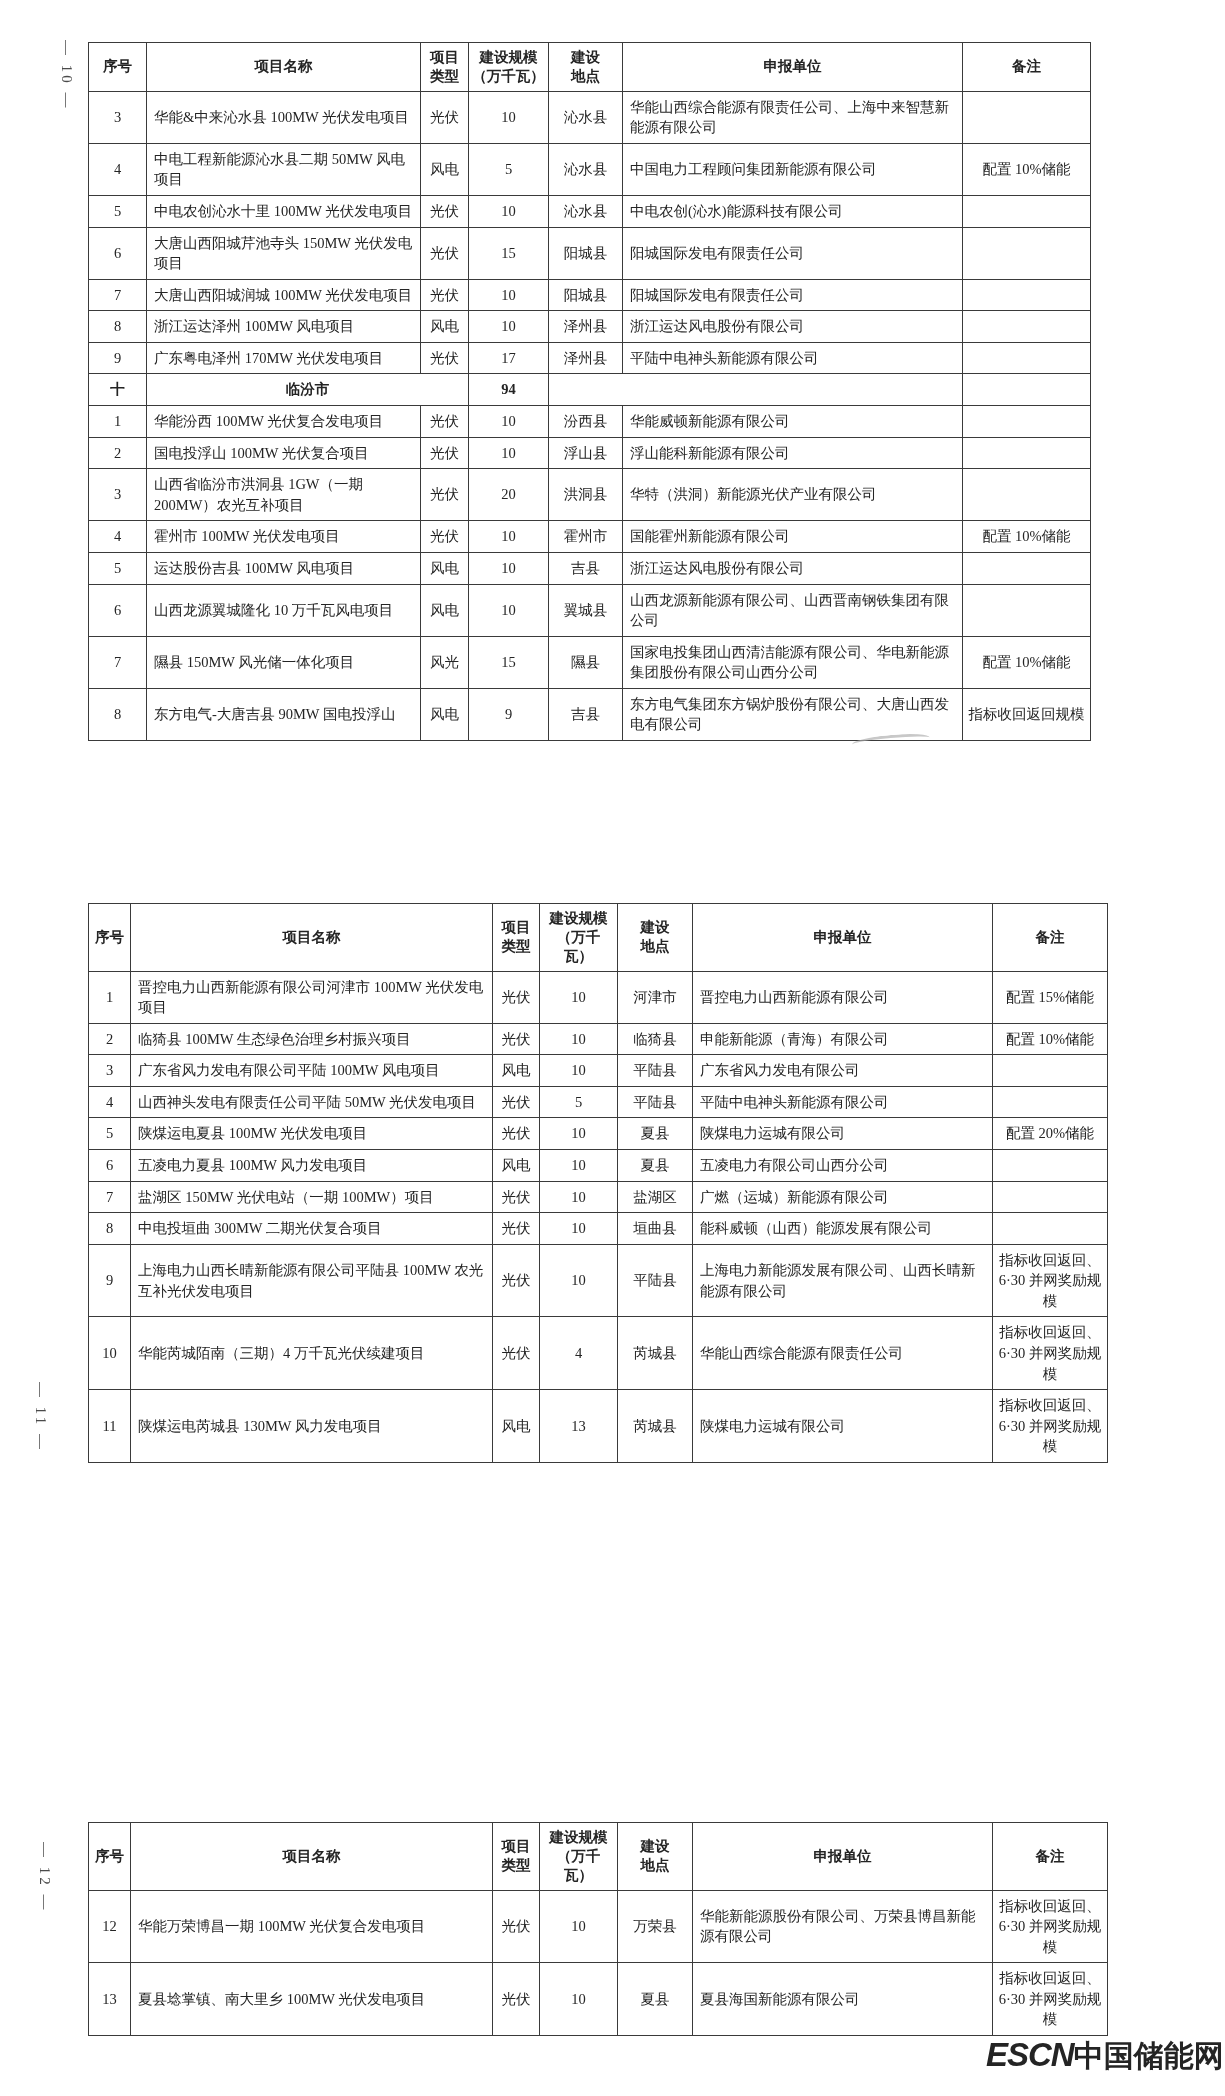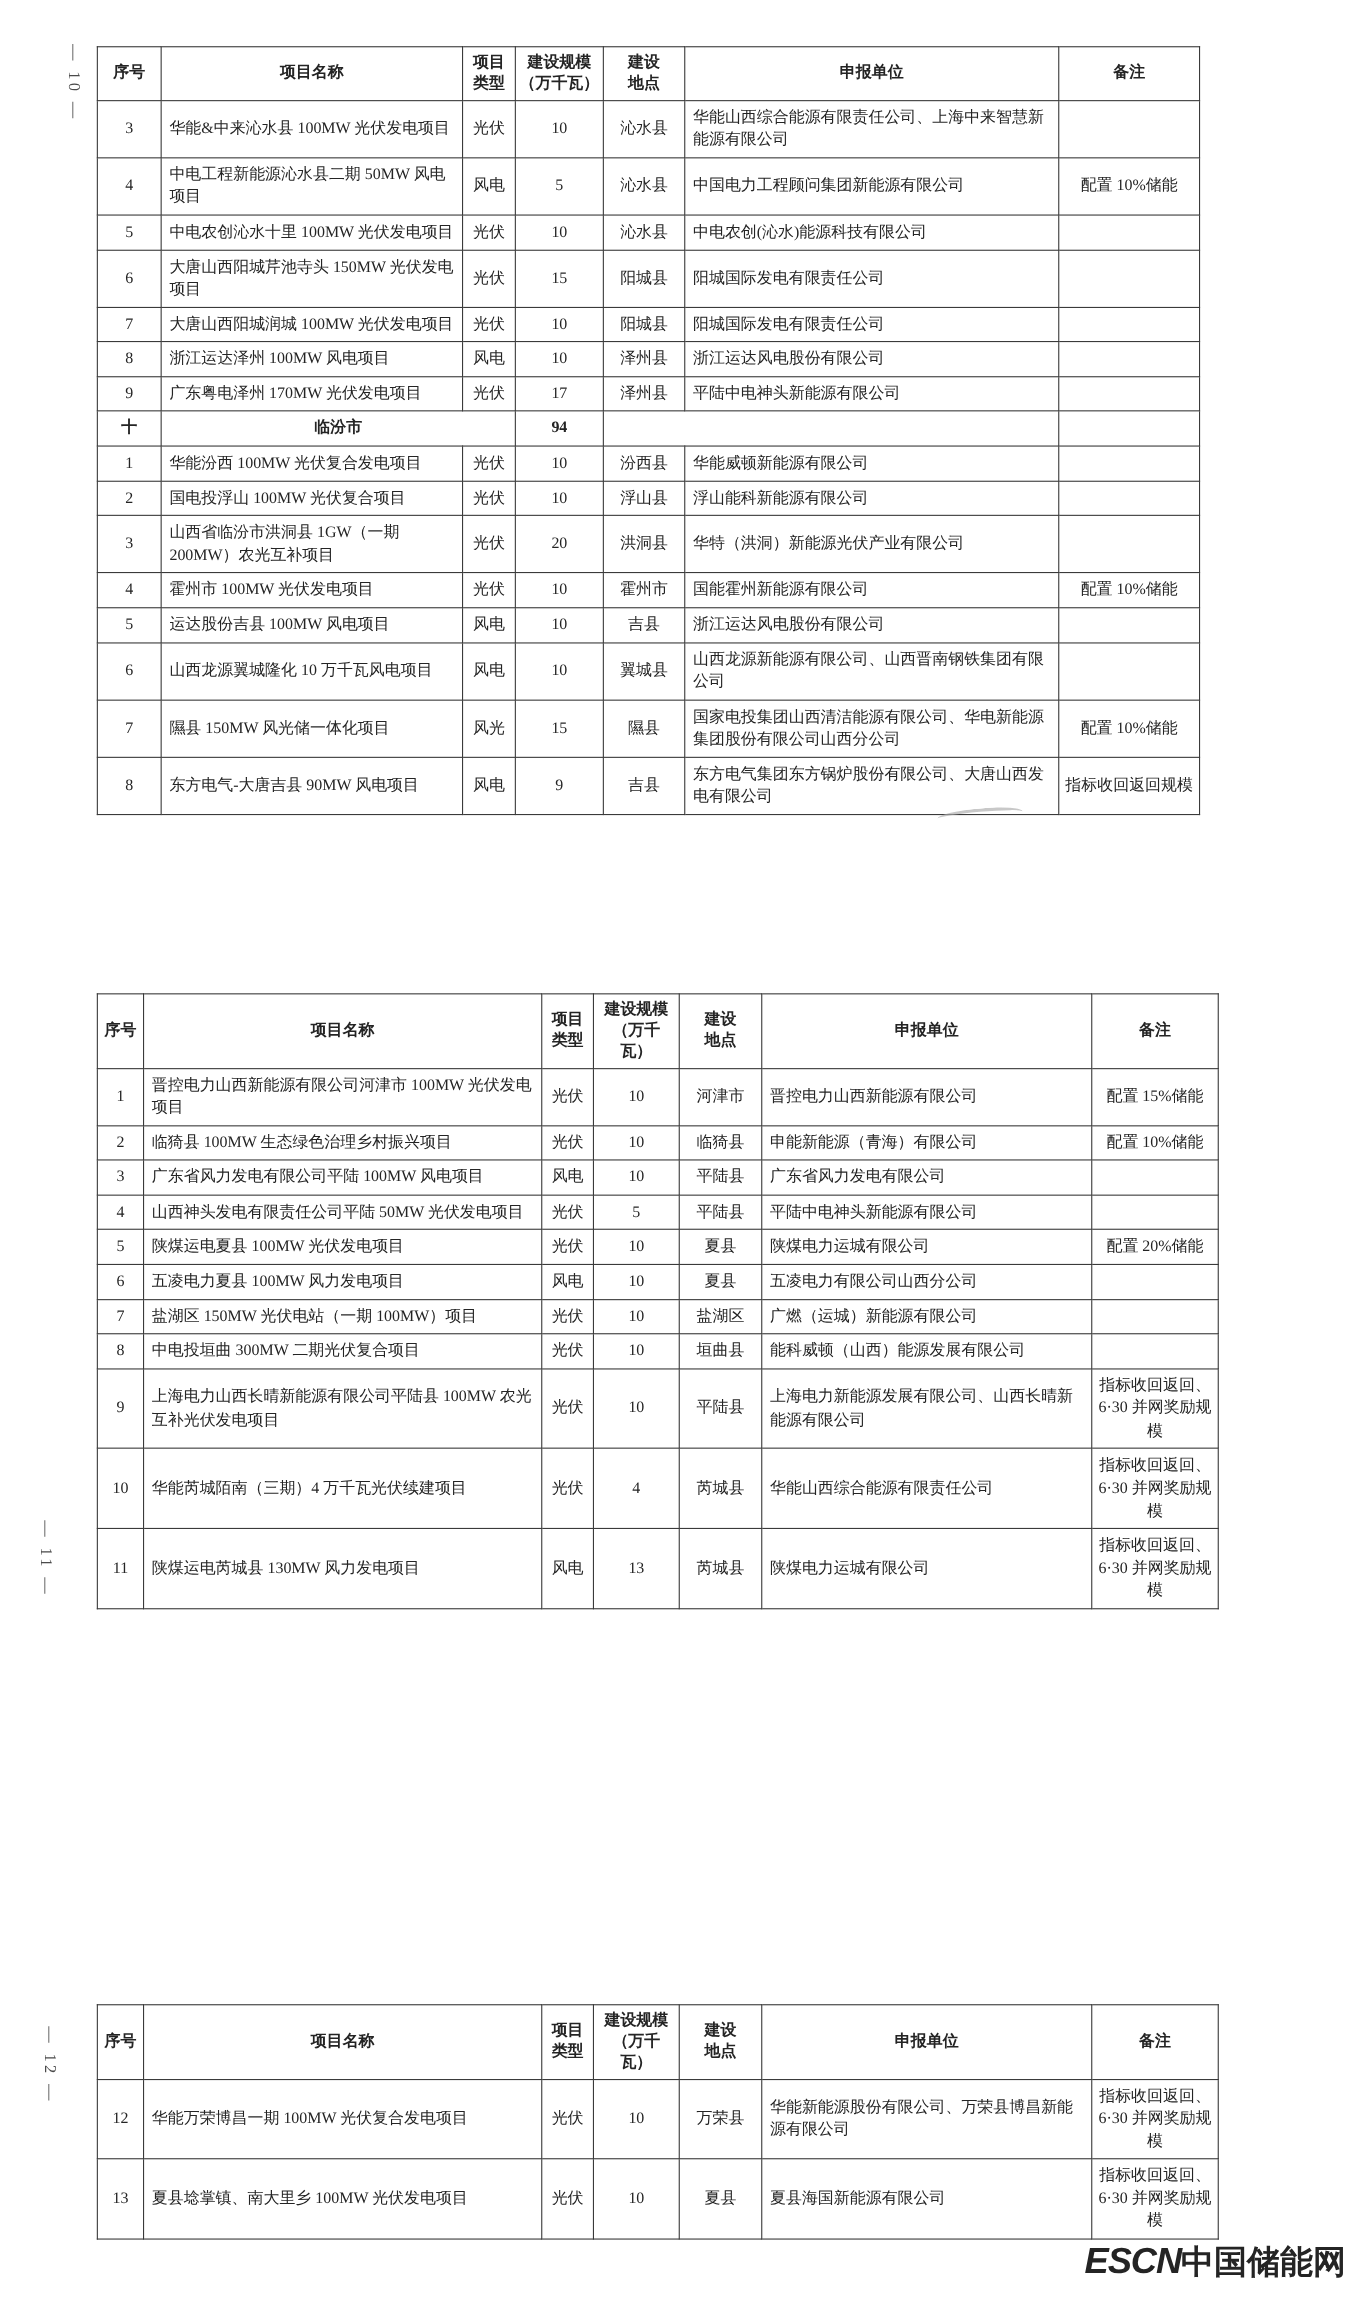--- a/index.html
+++ b/index.html
@@ -204,21 +204,21 @@
         <td class="c-seq">7</td>
         <td class="c-name">隰县 150MW 风光储一体化项目</td>
         <td class="c-type">风光</td>
         <td class="c-scale">15</td>
         <td class="c-loc">隰县</td>
         <td class="c-unit">国家电投集团山西清洁能源有限公司、华电新能源集团股份有限公司山西分公司</td>
         <td class="c-remark">配置 10%储能</td>
       </tr>
       <tr>
         <td class="c-seq">8</td>
-        <td class="c-name">东方电气-大唐吉县 90MW 风电项目</td>
+        <td class="c-name">东方电气-大唐吉县 90MW 国电投浮山</td>
         <td class="c-type">风电</td>
         <td class="c-scale">9</td>
         <td class="c-loc">吉县</td>
         <td class="c-unit">东方电气集团东方锅炉股份有限公司、大唐山西发电有限公司</td>
         <td class="c-remark">指标收回返回规模</td>
       </tr>
     </tbody>
 </table>
 
 <div class="smudge"></div>

